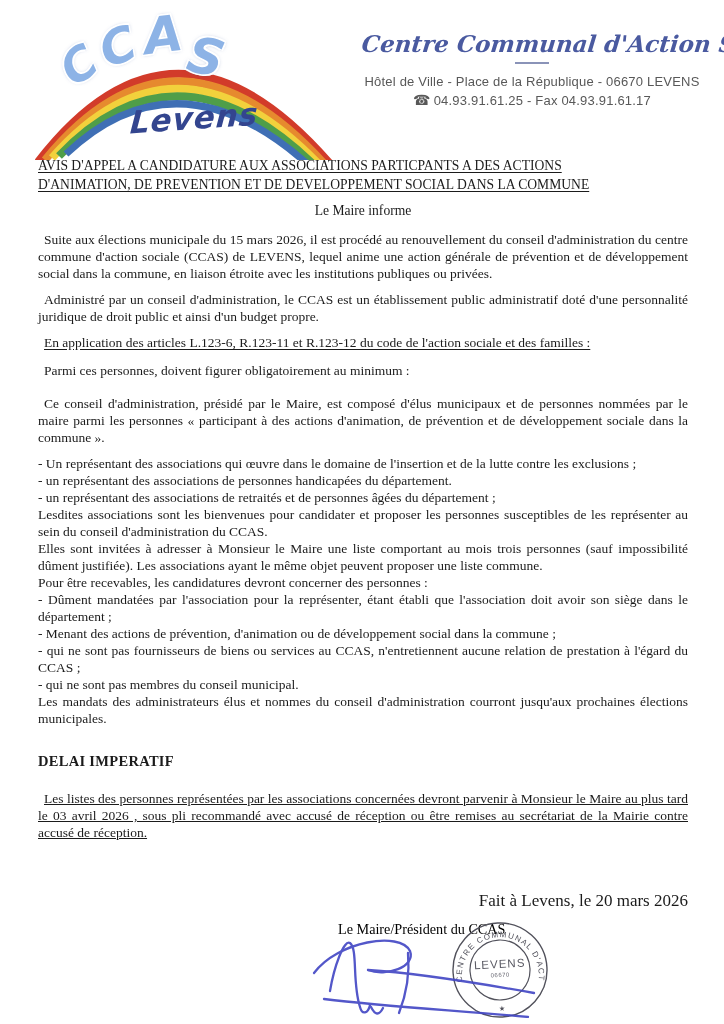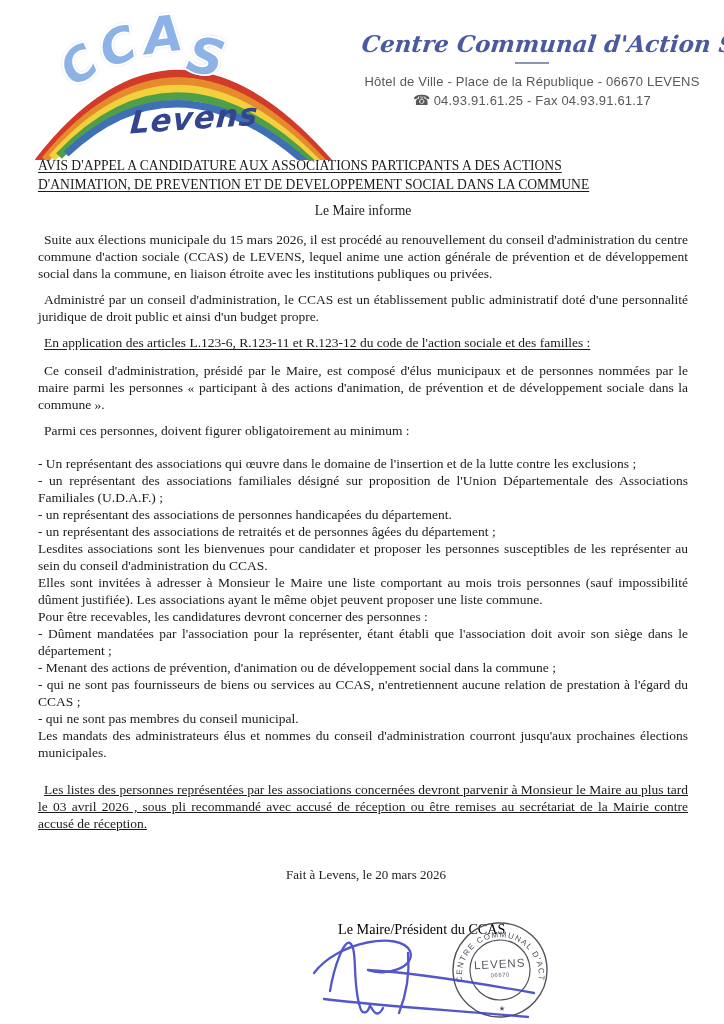--- a/index.html
+++ b/index.html
@@ -42,21 +42,21 @@
   }
   .subtitle{text-align:center; font-weight:normal; font-size:13.6px; margin-top:9px;}
   .bodytext{font-size:13.5px; line-height:17px; text-align:justify; margin-top:12px;}
   .para{margin:0 0 9px 0; text-indent:6px;}
   .para.underlined{text-decoration:underline; text-underline-offset:2px; margin-bottom:11px;}
   .para.lastgap{margin-bottom:16px;}
   .bullet{margin:0; text-indent:0;}
   .block p{margin:0; text-indent:0;}
   .delai-heading{font-weight:bold; font-size:14.5px; margin-top:26px; letter-spacing:.3px;}
   .delai-text{margin-top:20px; text-indent:6px;text-decoration:underline;}
-  .place-date{margin-top:34px; font-size:13px; text-indent:6px; text-align:center;}
+  .place-date{margin-top:51px; font-size:17px; text-indent:6px; text-align:right;}
   
   .signatory{position:absolute; left:338px; top:921px; font-size:14.2px; color:#000000;}
   .signature-svg{position:absolute; left:308px; top:933px;}
   .stamp-svg{position:absolute; left:450px; top:918px; transform:rotate(-3deg);}
 </style>
 </head>
 <body>
 
 <div class="page">
 
@@ -88,41 +88,41 @@
     <div class="doc-title">
       <div>AVIS D'APPEL A CANDIDATURE AUX ASSOCIATIONS PARTICPANTS A DES ACTIONS</div>
       <div>D'ANIMATION, DE PREVENTION ET DE DEVELOPPEMENT SOCIAL DANS LA COMMUNE</div>
     </div>
     <div class="subtitle">Le Maire informe</div>
 
     <div class="bodytext">
       <p class="para">Suite aux élections municipale du 15 mars 2026, il est procédé au renouvellement du conseil d'administration du centre commune d'action sociale (CCAS) de LEVENS, lequel anime une action générale de prévention et de développement social dans la commune, en liaison étroite avec les institutions publiques ou privées.</p>
       <p class="para">Administré par un conseil d'administration, le CCAS est un établissement public administratif doté d'une personnalité juridique de droit public et ainsi d'un budget propre.</p>
       <p class="para underlined">En application des articles L.123-6, R.123-11 et R.123-12 du code de l'action sociale et des familles :</p>
+      <p class="para lastgap">Parmi ces personnes, doivent figurer obligatoirement au minimum :</p>
       <p class="para">Ce conseil d'administration, présidé par le Maire, est composé d'élus municipaux et de personnes nommées par le maire parmi les personnes « participant à des actions d'animation, de prévention et de développement sociale dans la commune ».</p>
-      <p class="para lastgap">Parmi ces personnes, doivent figurer obligatoirement au minimum :</p>
 
       <div class="block">
         <p class="bullet">- Un représentant des associations qui œuvre dans le domaine de l'insertion et de la lutte contre les exclusions ;</p>
-        <p class="bullet">- un représentant des associations familiales désigné sur proposition de l'Union Départementale des Associations Familiales (U.D.A.F.) ;</p>
         <p class="bullet">- un représentant des associations de personnes handicapées du département.</p>
         <p class="bullet">- un représentant des associations de retraités et de personnes âgées du département ;</p>
       </div>
 
       <div class="block">
         <p>Lesdites associations sont les bienvenues pour candidater et proposer les personnes susceptibles de les représenter au sein du conseil d'administration du CCAS.</p>
         <p>Elles sont invitées à adresser à Monsieur le Maire une liste comportant au mois trois personnes (sauf impossibilité dûment justifiée). Les associations ayant le même objet peuvent proposer une liste commune.</p>
         <p>Pour être recevables, les candidatures devront concerner des personnes :</p>
         <p>- Dûment mandatées par l'association pour la représenter, étant établi que l'association doit avoir son siège dans le département ;</p>
         <p>- Menant des actions de prévention, d'animation ou de développement social dans la commune ;</p>
         <p>- qui ne sont pas fournisseurs de biens ou services au CCAS, n'entretiennent aucune relation de prestation à l'égard  du CCAS ;</p>
         <p>- qui ne sont pas membres du conseil municipal.</p>
         <p>Les mandats des administrateurs élus et nommes du conseil d'administration courront jusqu'aux prochaines élections municipales.</p>
       </div>
 
+      <div class="delai-heading">DELAI IMPERATIF</div>
       <p class="delai-text">Les listes des personnes représentées par les associations concernées devront parvenir à Monsieur le Maire au plus tard le 03 avril 2026 , sous pli recommandé avec accusé de réception ou être remises au secrétariat de la Mairie contre accusé de réception.</p>
 
       <p class="place-date">Fait à Levens, le 20 mars 2026</p>
     </div>
   </div>
 
   <div class="signatory">Le Maire/Président du CCAS</div>
 
   <svg class="stamp-svg" width="100" height="104" viewBox="0 0 100 104" xmlns="http://www.w3.org/2000/svg" xmlns:xlink="http://www.w3.org/1999/xlink">
     <circle cx="50" cy="52" r="47" fill="none" stroke="#52525c" stroke-width="1.4"></circle>

